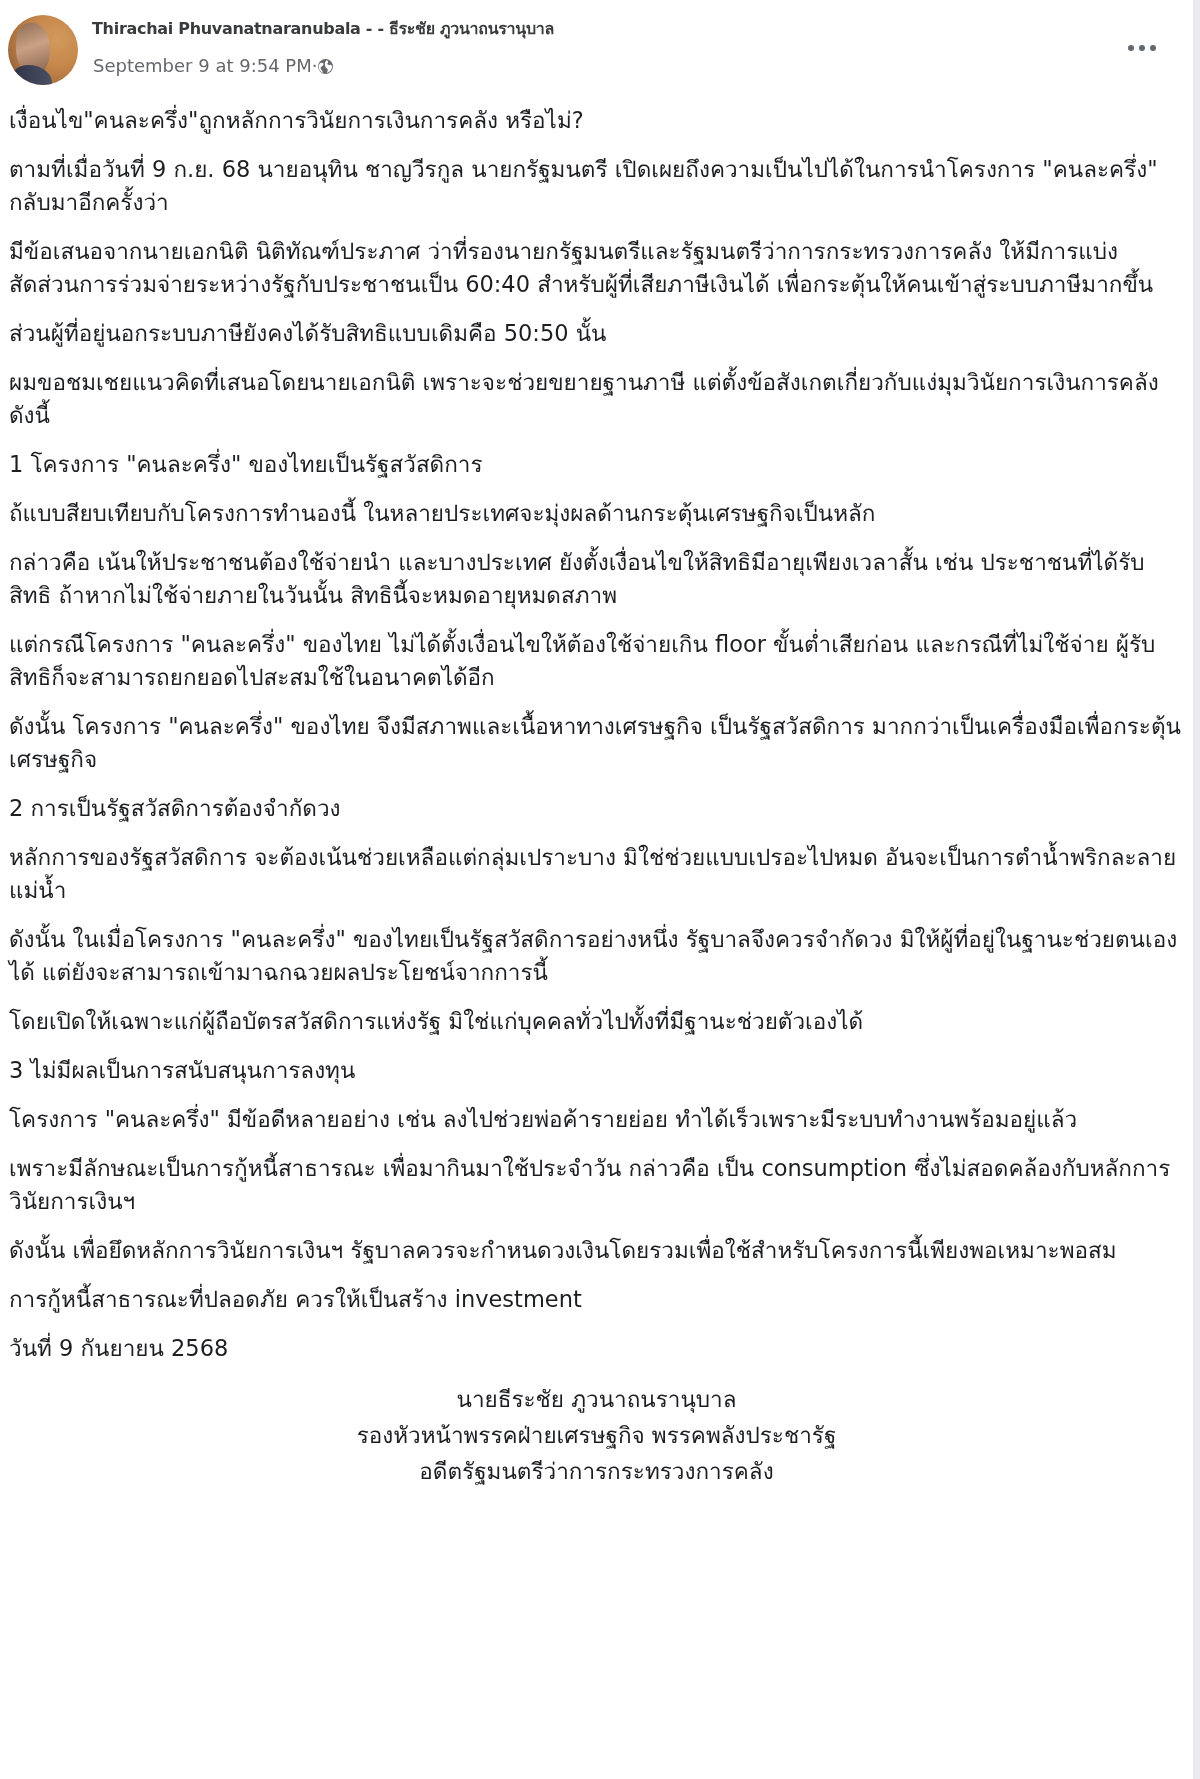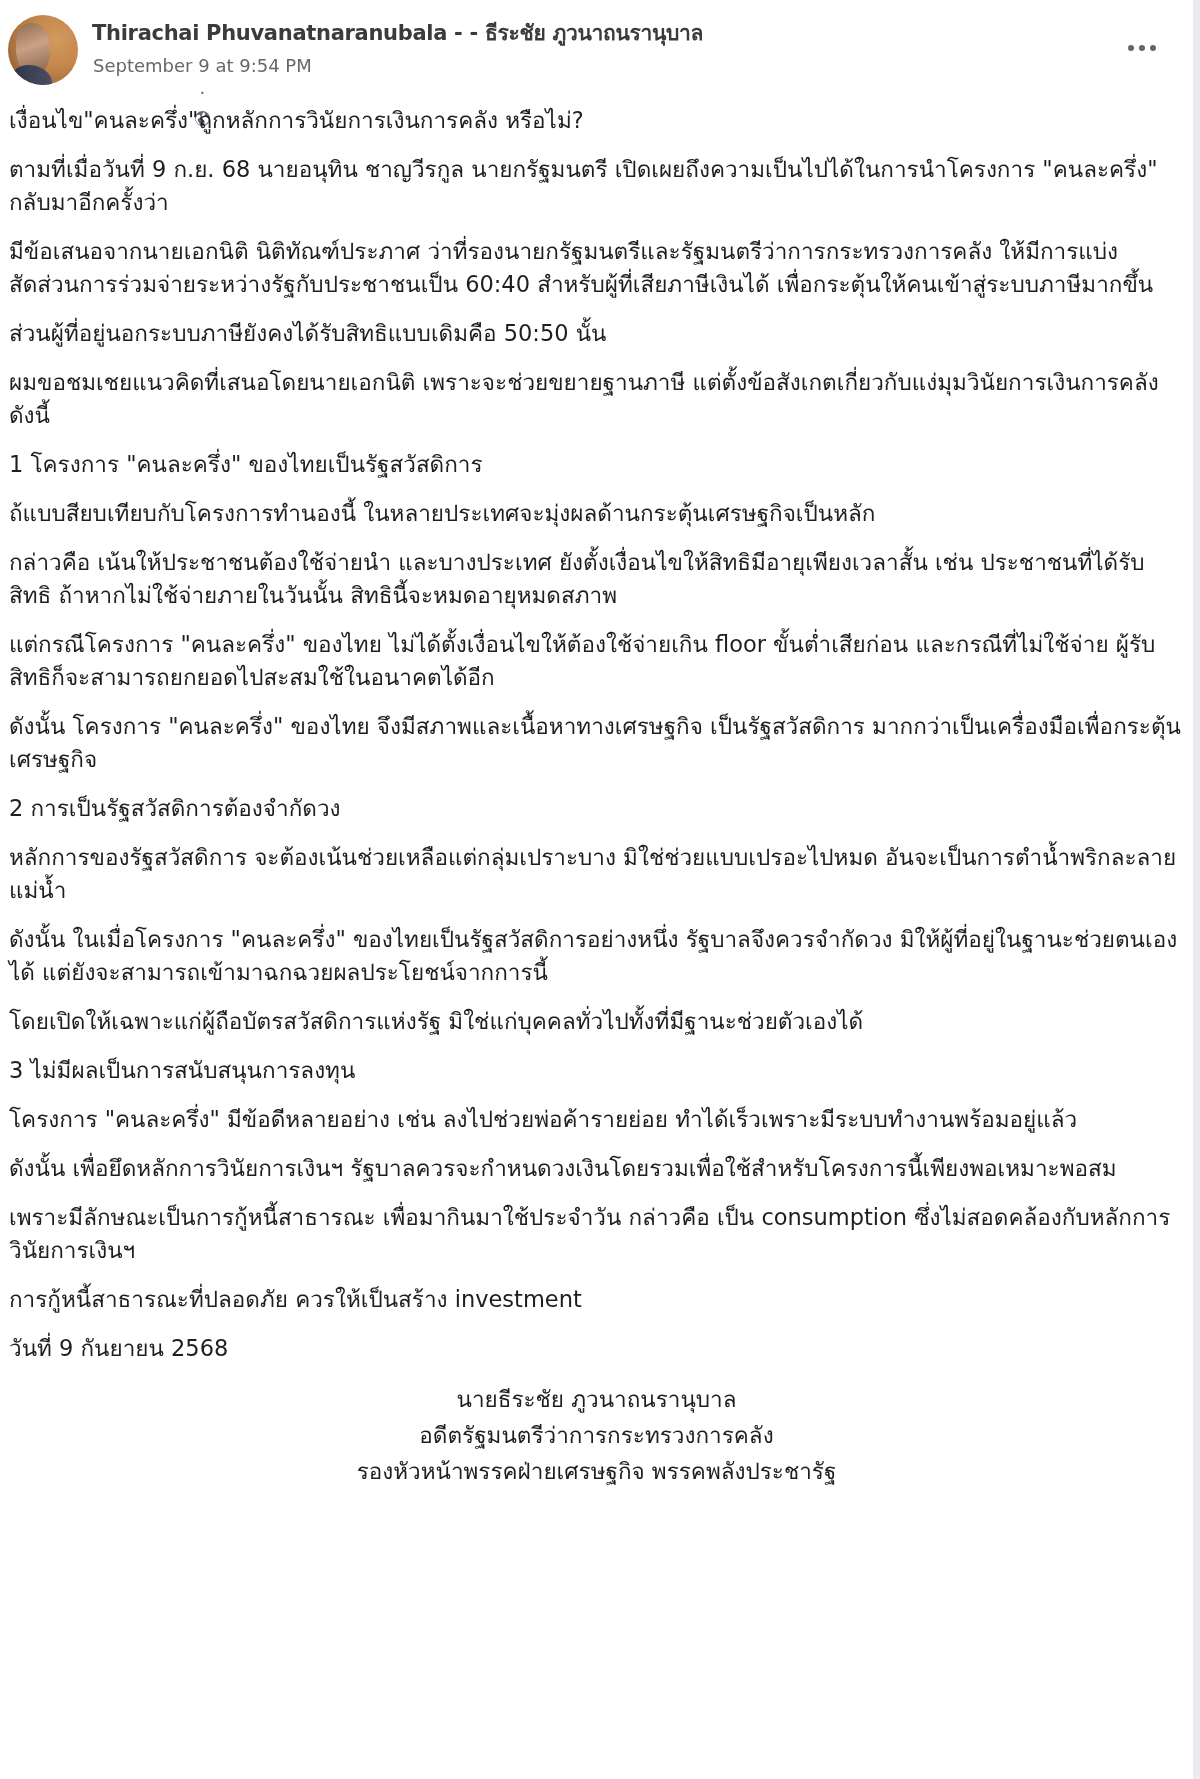--- a/index.html
+++ b/index.html
@@ -64,38 +64,36 @@
       top: 50px;
       width: 40px;
       height: 30px;
       border-radius: 40% 60% 0 0;
       background: linear-gradient(90deg, #2e3448 0%, #4a4f63 100%);
     }
     .author-name {
       position: absolute;
       left: 92px;
       top: 16px;
-      font-size: 21px;
+      font-size: 16px;
       font-weight: bold;
       color: #3a3b3c;
       white-space: nowrap;
       letter-spacing: -0.3px;
       font-family: "DejaVu Sans", sans-serif;
     }
     .meta {
       position: absolute;
       left: 93px;
       top: 55px;
       font-size: 18px;
       color: #65676b;
       white-space: nowrap;
       display: flex;
       align-items: center;
-      gap: 6px;
-      flex-direction: column;
     }
     .meta .dot { color: #65676b; }
     .globe-icon {
       display: inline-block;
       width: 17px;
       height: 17px;
       margin-top: 1px;
     }
     .more-button {
       position: absolute;
@@ -179,25 +177,25 @@
     <p>ถ้แบบสียบเทียบกับโครงการทำนองนี้ ในหลายประเทศจะมุ่งผลด้านกระตุ้นเศรษฐกิจเป็นหลัก</p>
     <p>กล่าวคือ เน้นให้ประชาชนต้องใช้จ่ายนำ และบางประเทศ ยังตั้งเงื่อนไขให้สิทธิมีอายุเพียงเวลาสั้น เช่น ประชาชนที่ได้รับสิทธิ ถ้าหากไม่ใช้จ่ายภายในวันนั้น สิทธินี้จะหมดอายุหมดสภาพ</p>
     <p>แต่กรณีโครงการ "คนละครึ่ง" ของไทย ไม่ได้ตั้งเงื่อนไขให้ต้องใช้จ่ายเกิน floor ขั้นต่ำเสียก่อน และกรณีที่ไม่ใช้จ่าย ผู้รับสิทธิก็จะสามารถยกยอดไปสะสมใช้ในอนาคตได้อีก</p>
     <p>ดังนั้น โครงการ "คนละครึ่ง" ของไทย จึงมีสภาพและเนื้อหาทางเศรษฐกิจ เป็นรัฐสวัสดิการ มากกว่าเป็นเครื่องมือเพื่อกระตุ้นเศรษฐกิจ</p>
     <p>2 การเป็นรัฐสวัสดิการต้องจำกัดวง</p>
     <p>หลักการของรัฐสวัสดิการ จะต้องเน้นช่วยเหลือแต่กลุ่มเปราะบาง มิใช่ช่วยแบบเปรอะไปหมด อันจะเป็นการตำน้ำพริกละลายแม่น้ำ</p>
     <p>ดังนั้น ในเมื่อโครงการ "คนละครึ่ง" ของไทยเป็นรัฐสวัสดิการอย่างหนึ่ง รัฐบาลจึงควรจำกัดวง มิให้ผู้ที่อยู่ในฐานะช่วยตนเองได้ แต่ยังจะสามารถเข้ามาฉกฉวยผลประโยชน์จากการนี้</p>
     <p>โดยเปิดให้เฉพาะแก่ผู้ถือบัตรสวัสดิการแห่งรัฐ มิใช่แก่บุคคลทั่วไปทั้งที่มีฐานะช่วยตัวเองได้</p>
     <p>3 ไม่มีผลเป็นการสนับสนุนการลงทุน</p>
     <p>โครงการ "คนละครึ่ง" มีข้อดีหลายอย่าง เช่น ลงไปช่วยพ่อค้ารายย่อย ทำได้เร็วเพราะมีระบบทำงานพร้อมอยู่แล้ว</p>
+    <p>เพราะมีลักษณะเป็นการกู้หนี้สาธารณะ เพื่อมากินมาใช้ประจำวัน กล่าวคือ เป็น consumption ซึ่งไม่สอดคล้องกับหลักการวินัยการเงินฯ</p>
     <p>ดังนั้น เพื่อยึดหลักการวินัยการเงินฯ รัฐบาลควรจะกำหนดวงเงินโดยรวมเพื่อใช้สำหรับโครงการนี้เพียงพอเหมาะพอสม</p>
-    <p>เพราะมีลักษณะเป็นการกู้หนี้สาธารณะ เพื่อมากินมาใช้ประจำวัน กล่าวคือ เป็น consumption ซึ่งไม่สอดคล้องกับหลักการวินัยการเงินฯ</p>
     <p>การกู้หนี้สาธารณะที่ปลอดภัย ควรให้เป็นสร้าง investment</p>
     <p>วันที่ 9 กันยายน 2568</p>
     <div class="sig">
       <span class="sig-line">นายธีระชัย ภูวนาถนรานุบาล</span>
+      <span class="sig-line">รองหัวหน้าพรรคฝ่ายเศรษฐกิจ พรรคพลังประชารัฐ</span>
       <span class="sig-line">อดีตรัฐมนตรีว่าการกระทรวงการคลัง</span>
-      <span class="sig-line">รองหัวหน้าพรรคฝ่ายเศรษฐกิจ พรรคพลังประชารัฐ</span>
     </div>
   </div>
 </div>
 
 <div class="right-strip"></div>
 
 </body></html>

